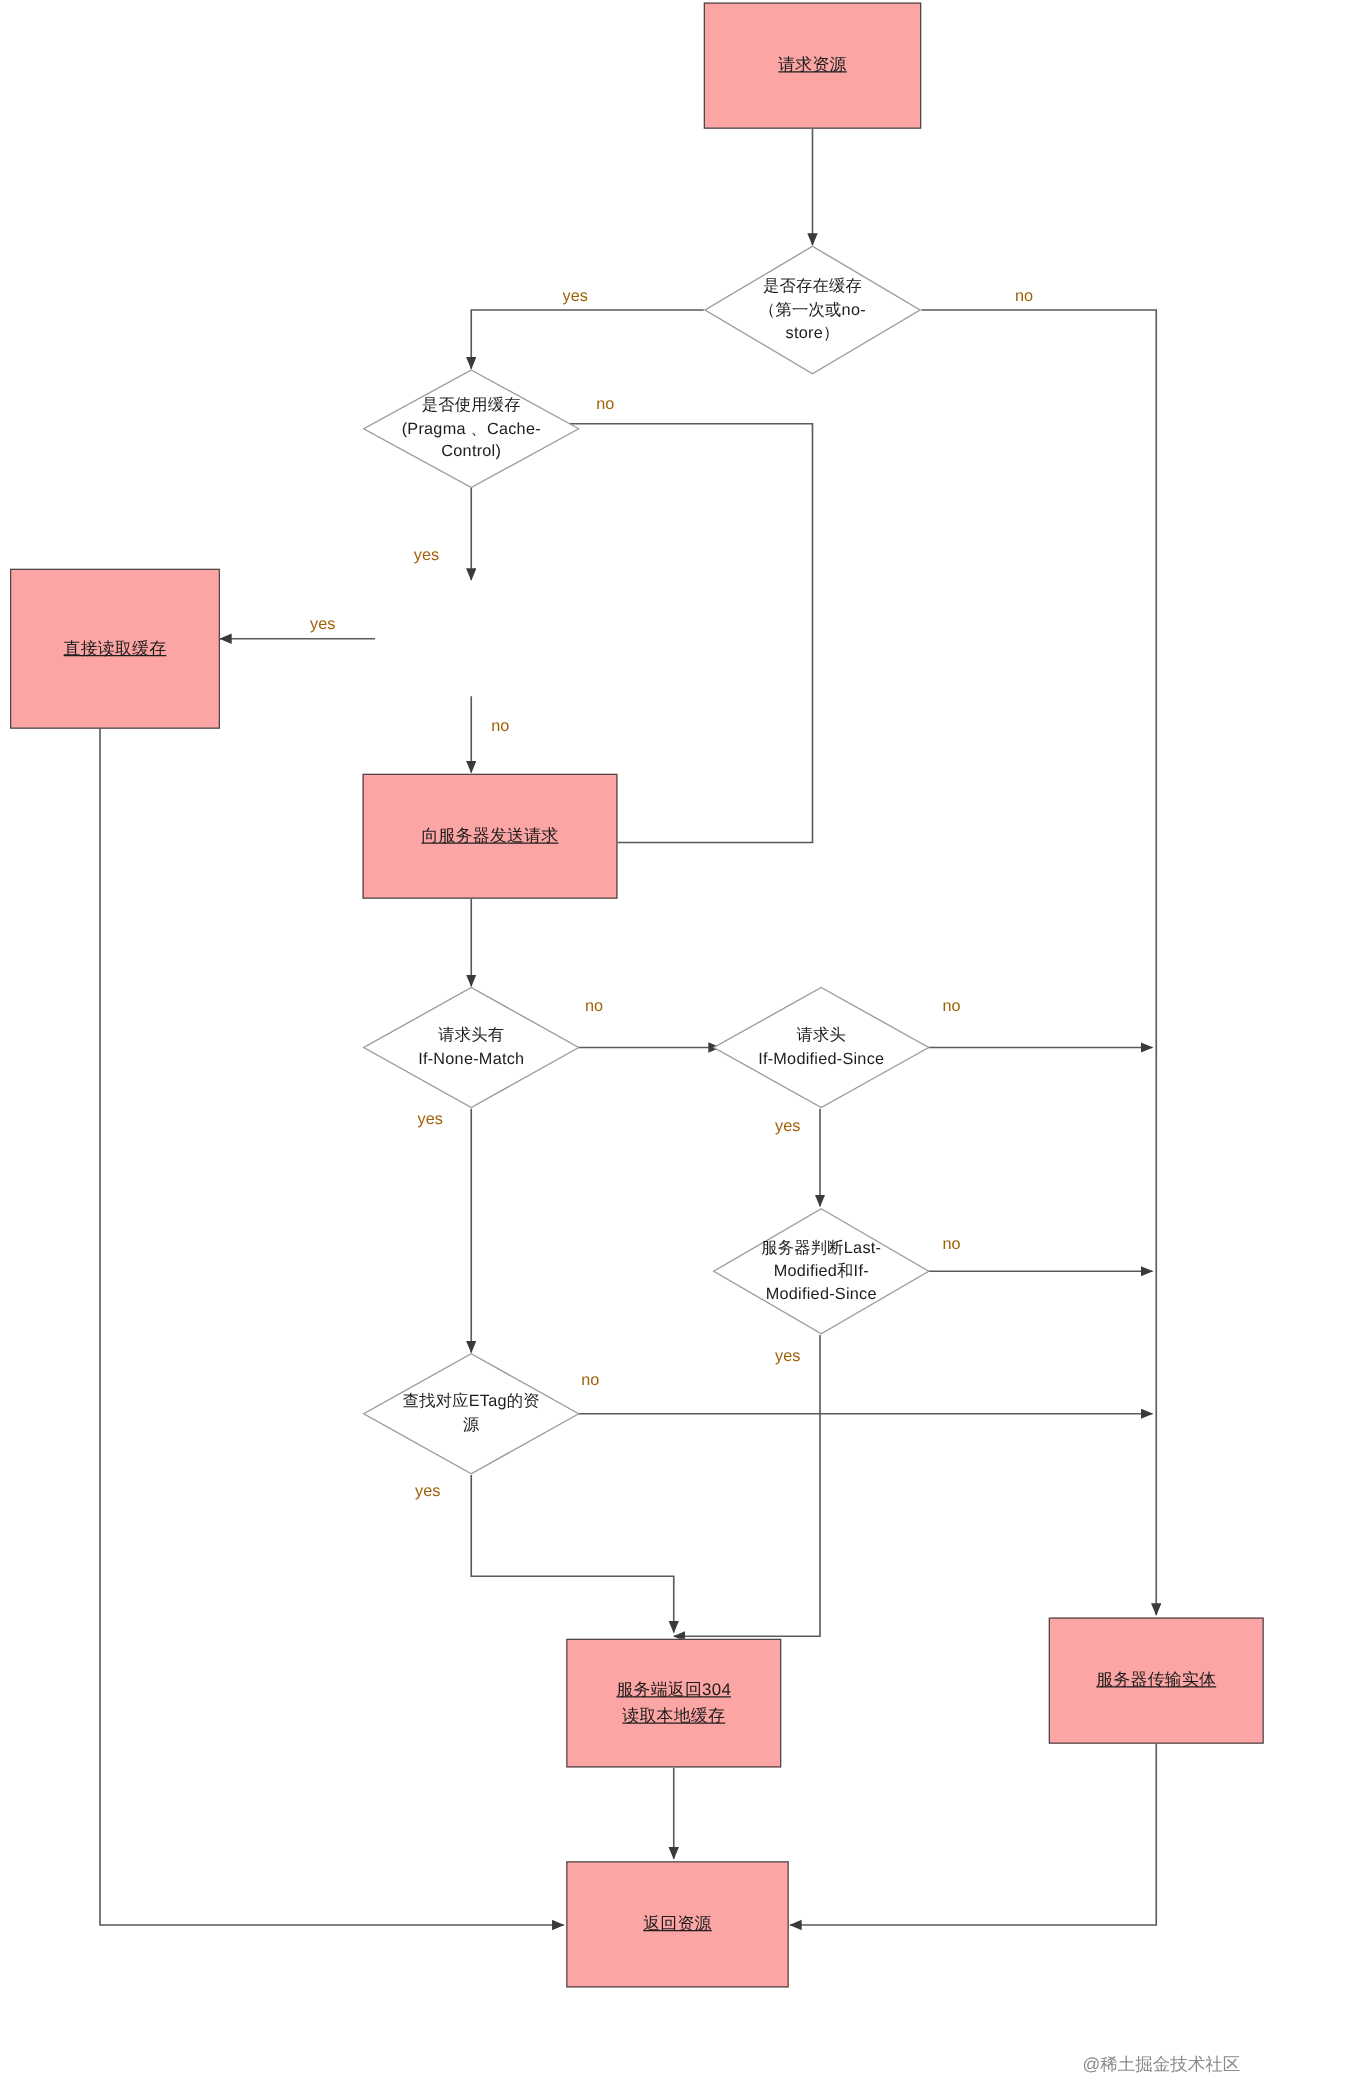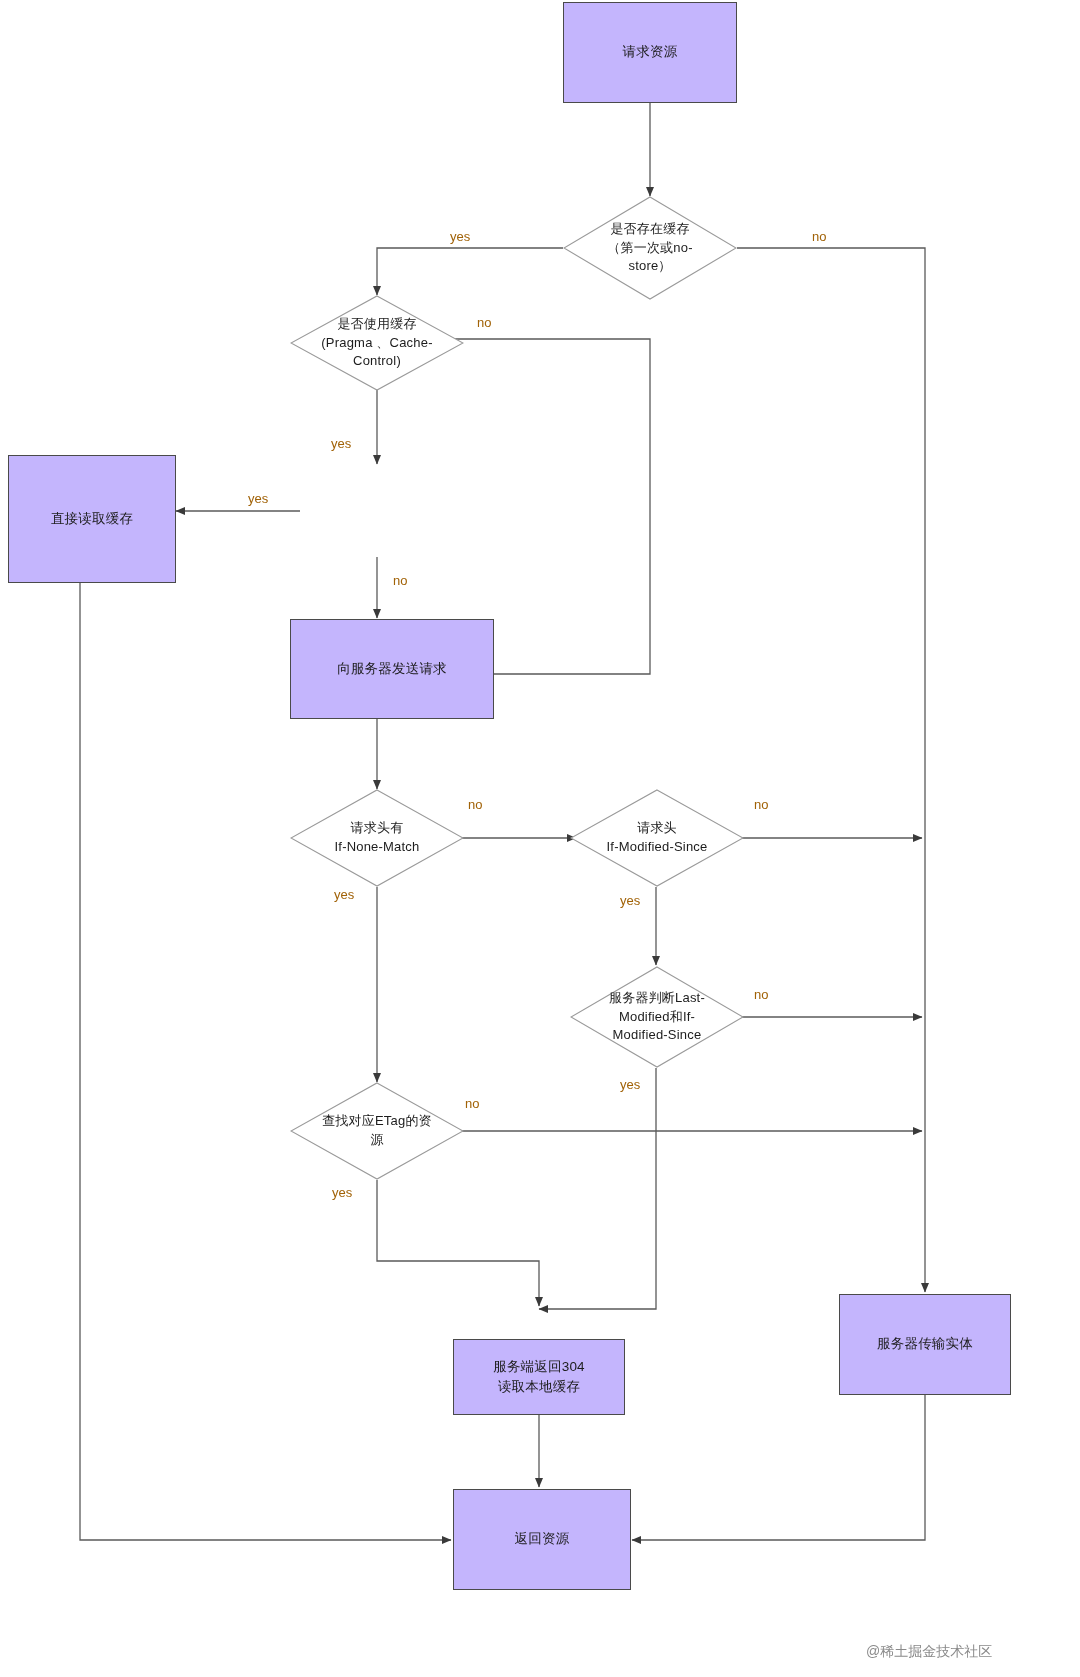--- a/index.html
+++ b/index.html
@@ -29,21 +29,22 @@
   .node {
     position: absolute;
     box-sizing: border-box;
     display: flex;
     align-items: center;
     justify-content: center;
     text-align: center;
   }
   .node.box {
     border: 1px solid #4a4a4a;
-    background: #c4b5fd;
+    background: #fca5a5;
+    text-decoration: underline;
   }
   .node .label {
     font-size: 13.5px;
     line-height: 1.5;
     letter-spacing: 0.2px;
     color: #1c1c1c;
     white-space: pre-line;
     padding: 2px 6px;
   }
   .node.diamond {
@@ -187,21 +188,21 @@
   </div>
 
   <div class="node diamond" style="left:290px; top:1082px; width:174px; height:98px;">
     <svg class="dshape" viewBox="0 0 174 98" preserveAspectRatio="none">
       <polygon points="87,1 173,49 87,97 1,49" fill="#ffffff" stroke="#9a9a9a" stroke-width="1.1"></polygon>
     </svg>
     <span class="label">查找对应ETag的资
 源</span>
   </div>
 
-  <div class="node box" style="left:453px; top:1311px; width:172px; height:76px;margin-top:28px;">
+  <div class="node box" style="left:453px; top:1311px; width:172px; height:103px;">
     <span class="label">服务端返回304
 读取本地缓存</span>
   </div>
 
   <div class="node box" style="left:839px; top:1294px; width:172px; height:101px;">
     <span class="label">服务器传输实体</span>
   </div>
 
   <div class="node box" style="left:453px; top:1489px; width:178px; height:101px;">
     <span class="label">返回资源</span>

